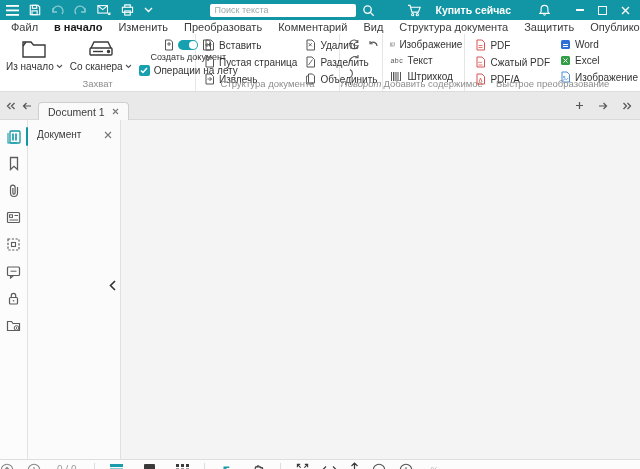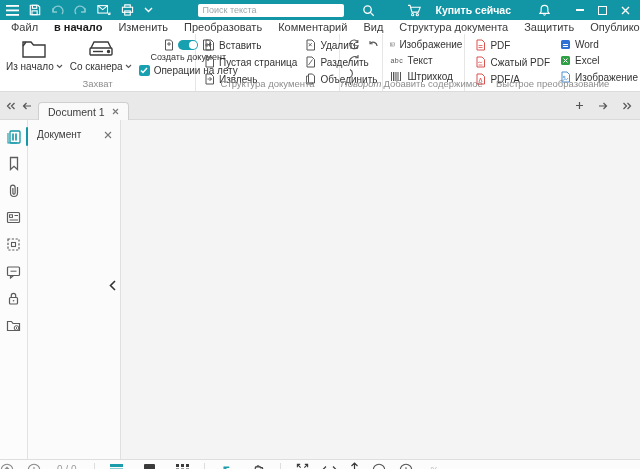--- a/index.html
+++ b/index.html
@@ -3,21 +3,21 @@
 <meta charset="utf-8">
 <style>
   html,body{margin:0;padding:0;background:#888;}
   .app{width:640px;height:469px;position:relative;overflow:hidden;background:#fff;
        font-family:"Liberation Sans",sans-serif;-webkit-font-smoothing:antialiased;}
   svg{display:block;}
   
   .titlebar{height:20px;background:#1295a4;display:flex;align-items:center;padding:0 6px 0 6px;gap:10px;}
   .tb-ico{display:flex;align-items:center;justify-content:center;cursor:pointer;}
   .tb-dim{opacity:.5;}
-  .search-wrap{margin-left:auto;display:flex;align-items:center;gap:18px;}
+  .search-wrap{margin-left:auto;display:flex;align-items:center;gap:6px;}
   .search-input{width:136px;height:13px;border:none;border-radius:2px;font-size:9px;padding:0 5px;
                 font-family:"Liberation Sans",sans-serif;color:#444;outline:none;background:#fff;}
   .search-input::placeholder{color:#9aa7aa;}
   .buy{display:flex;align-items:center;gap:14px;margin-left:22px;cursor:pointer;}
   .buy-label{color:#fff;font-size:10.5px;font-weight:bold;}
   .bell{margin-left:18px;}
   .winctl{display:flex;align-items:center;gap:14px;margin-left:16px;padding-right:4px;}
   .min-glyph{width:8px;height:1.5px;background:#fff;}
   .max-glyph{width:7px;height:7px;border:1.2px solid #fff;}
   

